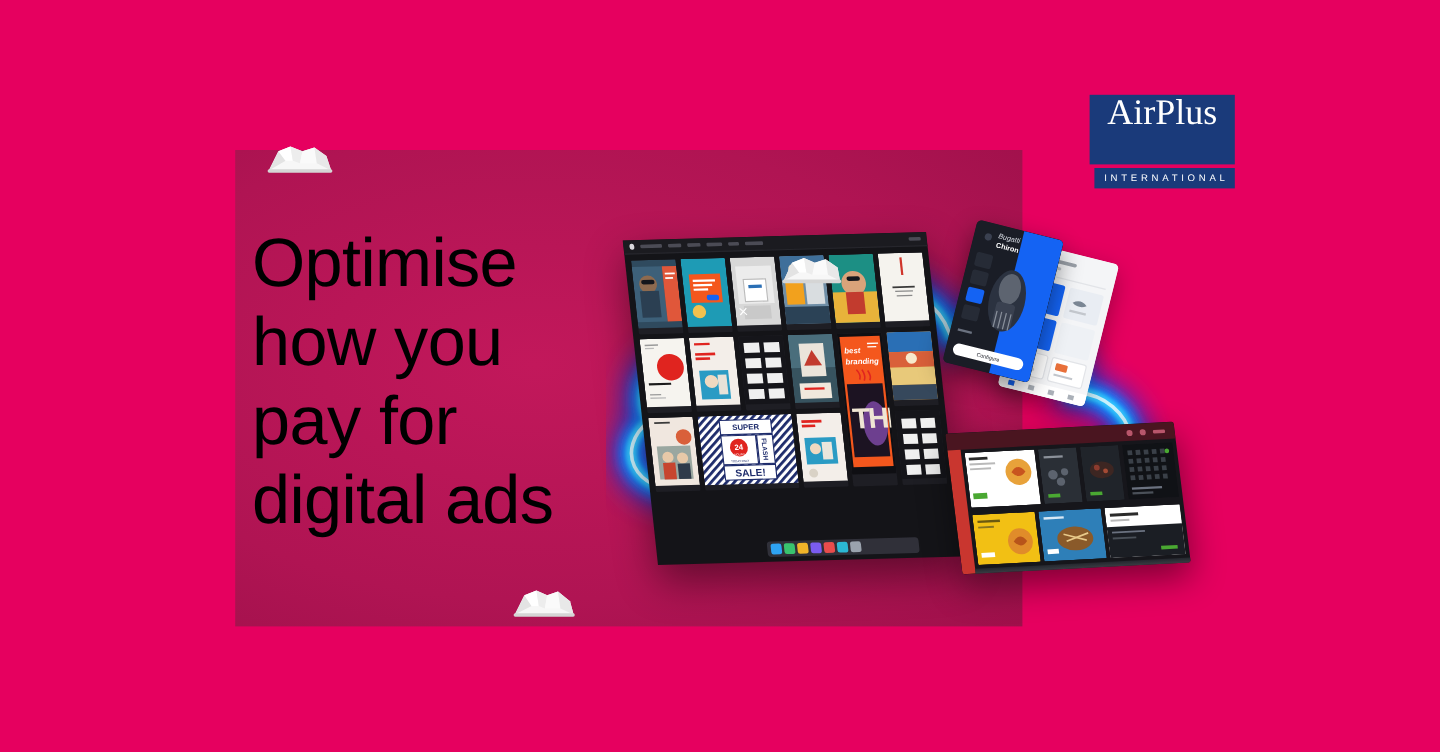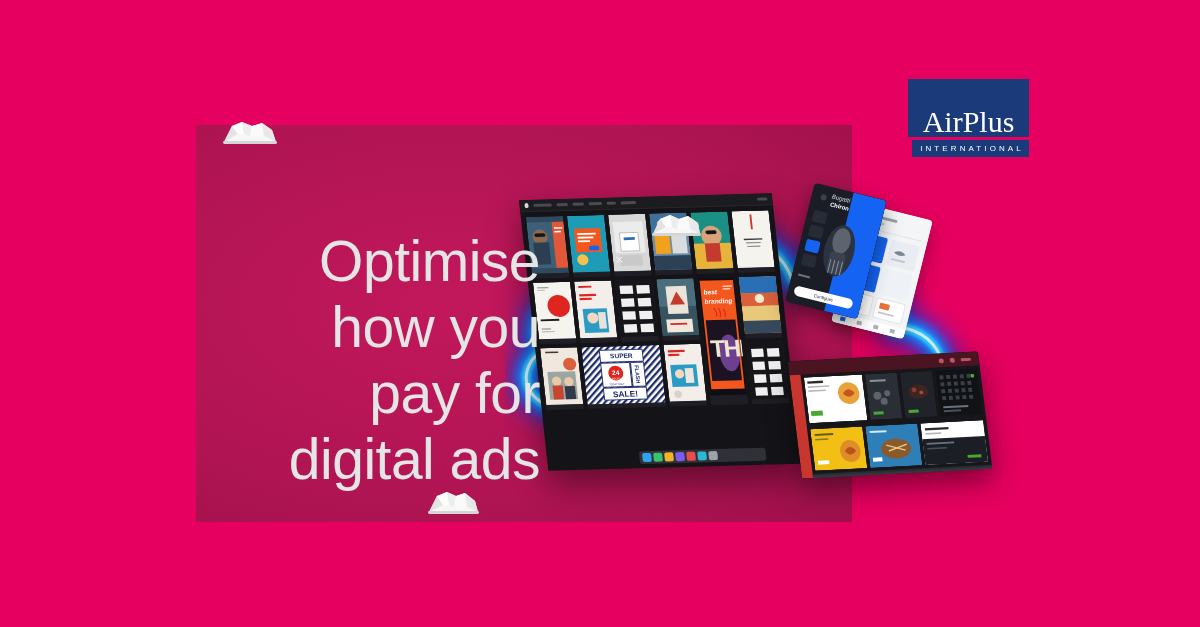--- a/index.html
+++ b/index.html
@@ -14,32 +14,31 @@
   
   .panel{
     position:absolute;left:196px;top:125px;width:656px;height:397px;
     background:
       radial-gradient(ellipse 120% 110% at 38% 45%, #c2185b 0%, #b01453 45%, #990f48 80%, #8d0d43 100%);
   }
 
   
   .headline{
     position:absolute;left:210px;top:186px;width:330px;
-    text-align:right;color:#e5e5e5;
+    text-align:left;color:#000000;
     font-family:"Liberation Sans","DejaVu Sans",sans-serif;
     font-size:57px;line-height:66px;font-weight:400;letter-spacing:-0.5px;
     white-space:pre-line;
-    margin-top:42px;
   }
 
   
   .logo{position:absolute;left:908px;top:79px;width:121px;height:78px;}
   .logo-main{
     position:absolute;left:0;top:0;width:121px;height:58px;
-    background:#1a3a7a;display:flex;align-items:flex-end;justify-content:center;
+    background:#1a3a7a;display:flex;align-items:flex-start;justify-content:center;
   }
   .logo-main span{
     color:#fff;font-family:"Liberation Serif","DejaVu Serif",serif;
     font-size:30px;line-height:30px;letter-spacing:0px;
   }
   .logo-sub{
     position:absolute;left:4px;top:61px;width:117px;height:17px;
     background:#1a3a7a;display:flex;align-items:center;justify-content:center;
   }
   .logo-sub span{

